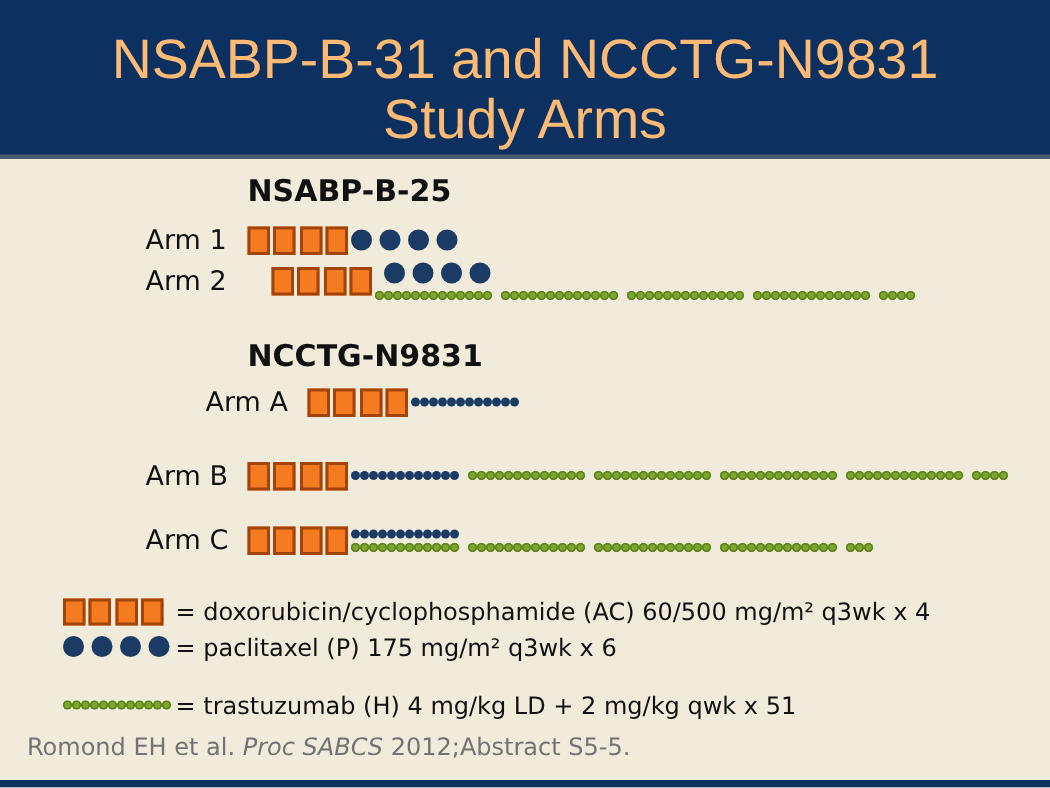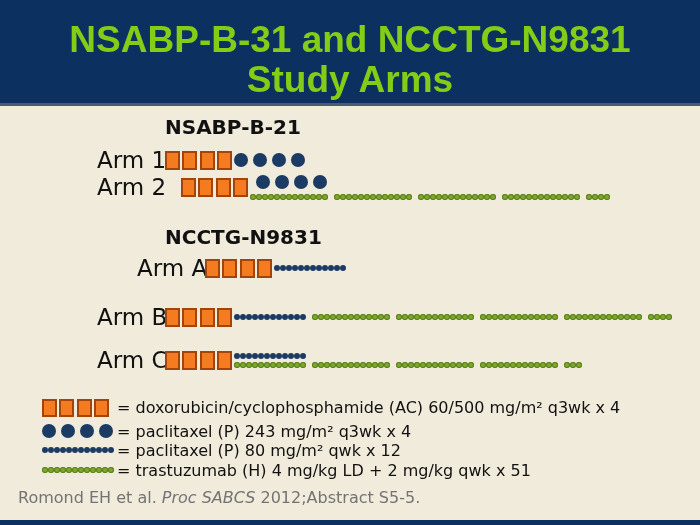--- a/index.html
+++ b/index.html
@@ -7,39 +7,39 @@
     position:relative;width:700px;height:525px;overflow:hidden;
     background:#f0ebda;font-family:"DejaVu Sans","Liberation Sans",sans-serif;
   }
   .header{
     position:absolute;left:0;top:0;width:700px;height:106px;
     background:#0c3161;border-bottom:3px solid #4a5c70;
     display:flex;flex-direction:column;align-items:center;justify-content:flex-start;
     padding-top:20px;box-sizing:border-box;
   }
   .title-line{
-    color:#84cc16;font-family:"Liberation Sans","DejaVu Sans",sans-serif;
-    font-weight:bold;font-size:37px;line-height:40px;text-align:left;white-space:nowrap;
+    color:#fdba74;font-family:"Liberation Sans","DejaVu Sans",sans-serif;
+    font-weight:normal;font-size:37px;line-height:40px;text-align:left;white-space:nowrap;
   }
   .bodyarea{position:absolute;left:0;top:109px;width:700px;height:411px;}
   .bottom-strip{position:absolute;left:0;bottom:0;width:700px;height:5px;background:#0c3161;}
 
   .study-heading{
     position:absolute;left:165px;color:#111111;font-weight:bold;font-size:20px;white-space:nowrap;
   }
   .h-0{top:6px;}
   .h-1{top:116px;}
 
   .arm-row{position:absolute;left:97px;display:flex;align-items:center;}
   .arm-0-0{top:38px;height:26px;}
   .arm-0-1{top:64px;height:28px;gap:16px;}
   .arm-1-0{top:147px;height:24px;margin-left:40px;}
   .arm-1-1{top:196px;height:24px;}
   .arm-1-2{top:238px;height:26px;}
-  .arm-label{width:68px;font-size:23px;color:#111111;white-space:nowrap;flex:none;}
+  .arm-label{width:68px;font-size:18px;color:#111111;white-space:nowrap;flex:none;}
   .glyphs{display:flex;align-items:center;}
 
   .ac-square{
     flex:none;width:15px;height:19px;box-sizing:border-box;
     background:#f47b20;border:2px solid #a3450a;margin-right:2.3px;
   }
   .legend-symbol .ac-square{height:18px;}
   .p-circle{
     flex:none;width:14px;height:14px;border-radius:50%;
     background:#1b3a64;margin-right:5px;
@@ -71,21 +71,21 @@
 </head>
 <body>
 
 <div class="slide">
   <div class="header">
     <div class="title-line">NSABP-B-31 and NCCTG-N9831</div>
     <div class="title-line">Study Arms</div>
   </div>
 
   <div class="bodyarea">
-    <div class="study-heading h-0">NSABP-B-21</div>
+    <div class="study-heading h-0">NSABP-B-25</div>
     <div class="study-heading h-1">NCCTG-N9831</div>
 
   <div class="arm-row arm-0-0">
         <div class="arm-label">Arm 1</div>
         <div class="glyphs">
           <div class="ac-square"></div>
           <div class="ac-square"></div>
           <div class="ac-square"></div>
           <div class="ac-square"></div>
           <div class="p-circle"></div>
@@ -393,40 +393,21 @@
         </div>
         <div class="legend-text">= doxorubicin/cyclophosphamide (AC) 60/500 mg/m² q3wk x 4</div>
       </div>
       <div class="legend-row legend-1">
         <div class="legend-symbol">
           <div class="p-circle"></div>
           <div class="p-circle"></div>
           <div class="p-circle"></div>
           <div class="p-circle"></div>
         </div>
-        <div class="legend-text">= paclitaxel (P) 243 mg/m² q3wk x 4</div>
-      </div>
-      <div class="legend-row legend-2">
-        <div class="legend-symbol">
-          <div class="dot-group">
-            <div class="sdot navy"></div>
-            <div class="sdot navy"></div>
-            <div class="sdot navy"></div>
-            <div class="sdot navy"></div>
-            <div class="sdot navy"></div>
-            <div class="sdot navy"></div>
-            <div class="sdot navy"></div>
-            <div class="sdot navy"></div>
-            <div class="sdot navy"></div>
-            <div class="sdot navy"></div>
-            <div class="sdot navy"></div>
-            <div class="sdot navy"></div>
-          </div>
-        </div>
-        <div class="legend-text">= paclitaxel (P) 80 mg/m² qwk x 12</div>
+        <div class="legend-text">= paclitaxel (P) 175 mg/m² q3wk x 6</div>
       </div>
       <div class="legend-row legend-3">
         <div class="legend-symbol">
           <div class="dot-group">
             <div class="sdot green"></div>
             <div class="sdot green"></div>
             <div class="sdot green"></div>
             <div class="sdot green"></div>
             <div class="sdot green"></div>
             <div class="sdot green"></div>

